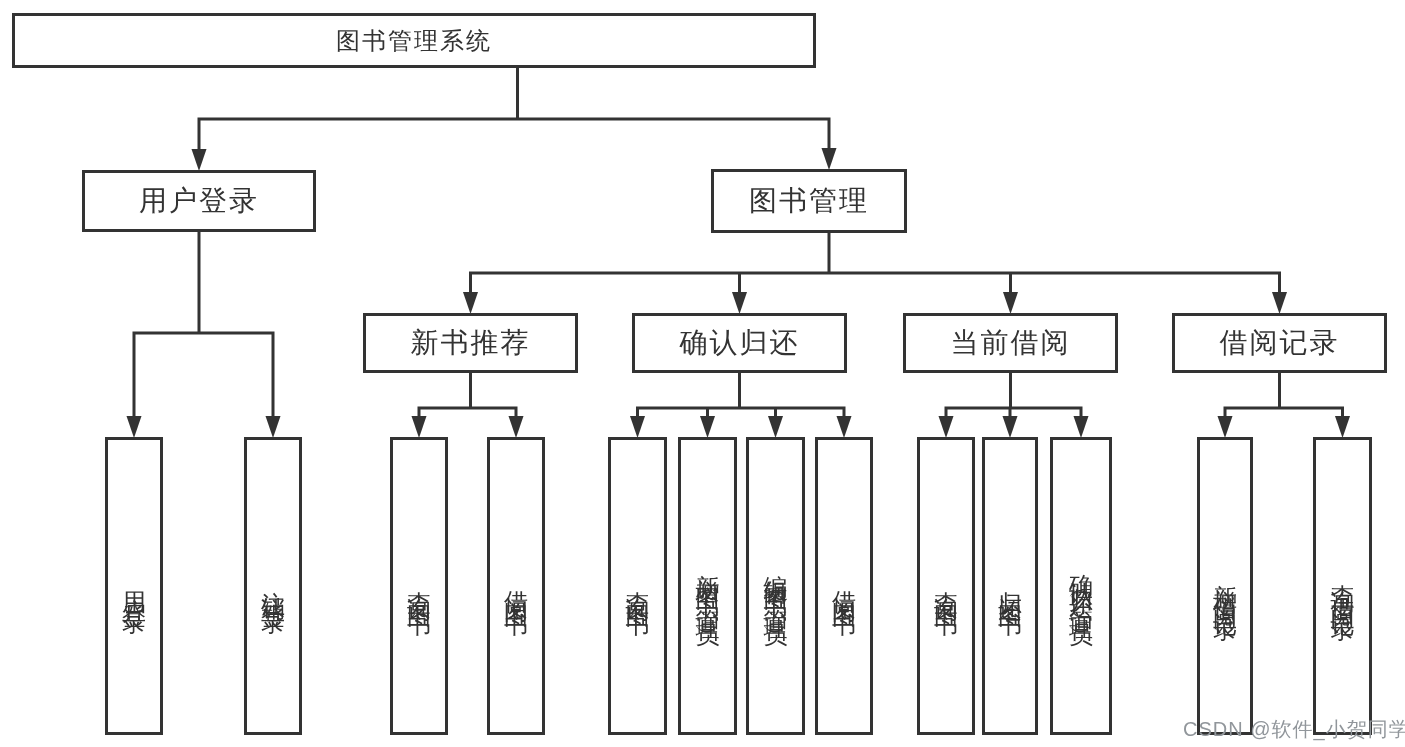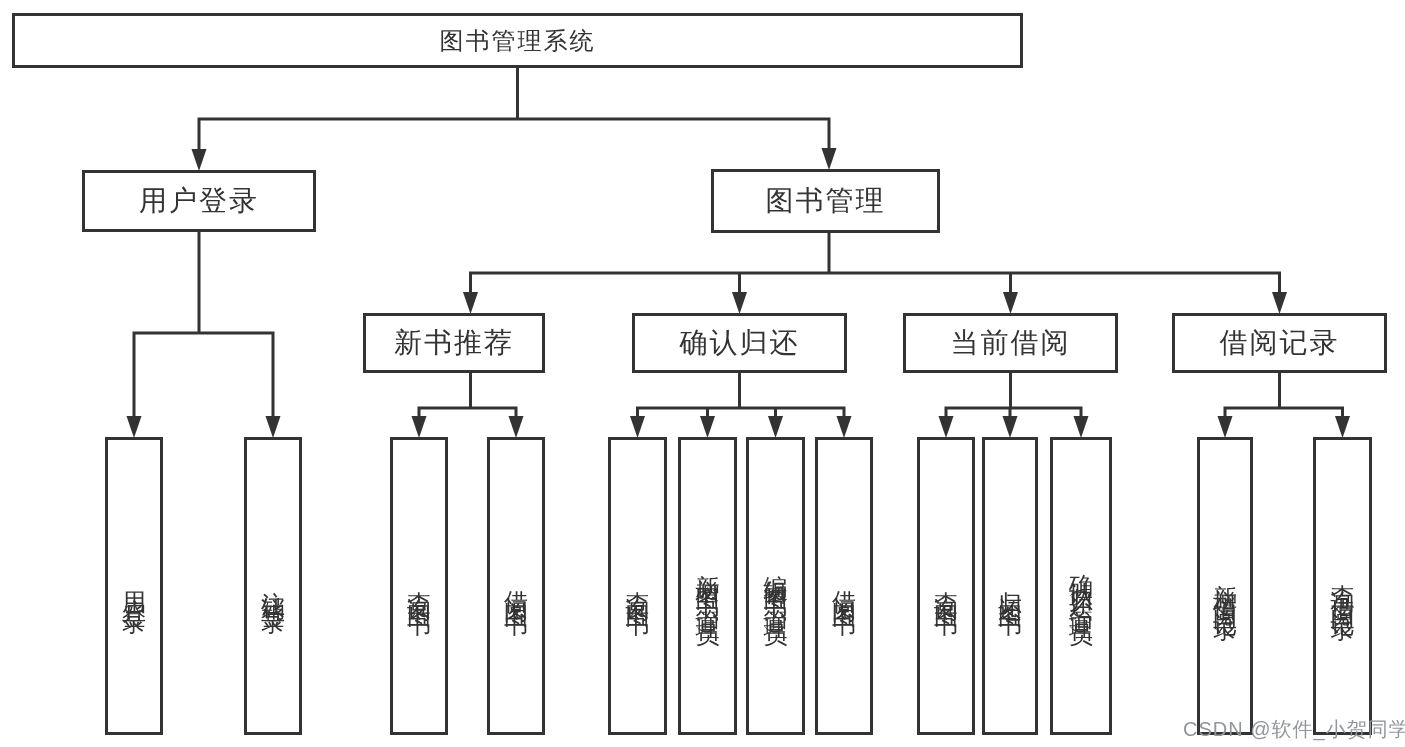--- a/index.html
+++ b/index.html
@@ -49,30 +49,30 @@
       <polygon points="836.5,416 851.5,416 844,438" fill="#333333"></polygon>
       <path d="M 1010.5 373 L 1010.5 408 M 946 408 L 1081 408 M 946 408 L 946 422 M 1010 408 L 1010 422 M 1081 408 L 1081 422" fill="none" stroke="#333333" stroke-width="3" stroke-linecap="square"></path>
       <polygon points="938.5,416 953.5,416 946,438" fill="#333333"></polygon>
       <polygon points="1002.5,416 1017.5,416 1010,438" fill="#333333"></polygon>
       <polygon points="1073.5,416 1088.5,416 1081,438" fill="#333333"></polygon>
       <path d="M 1279.5 373 L 1279.5 408 M 1225 408 L 1342.5 408 M 1225 408 L 1225 422 M 1342.5 408 L 1342.5 422" fill="none" stroke="#333333" stroke-width="3" stroke-linecap="square"></path>
       <polygon points="1217.5,416 1232.5,416 1225,438" fill="#333333"></polygon>
       <polygon points="1335,416 1350,416 1342.5,438" fill="#333333"></polygon>
     </svg>
   <div class="watermark" style="left: 1183px; top: 716px; color: rgb(145, 150, 155);">CSDN @软件_小贺同学</div>
-<div class="node h" style="left: 12px; top: 13px; width: 1011px; height: 55px;">
+<div class="node h" style="left: 12px; top: 13px; width: 804px; height: 55px;">
       <span class="label" style="font-size: 24px;">图书管理系统</span>
     </div>
     <div class="node h" style="left: 82px; top: 170px; width: 234px; height: 62px;">
       <span class="label" style="font-size: 28px;">用户登录</span>
     </div>
-    <div class="node h" style="left: 711px; top: 169px; width: 229px; height: 64px;">
+    <div class="node h" style="left: 711px; top: 169px; width: 196px; height: 64px;">
       <span class="label" style="font-size: 28px;">图书管理</span>
     </div>
-    <div class="node h" style="left: 363px; top: 313px; width: 182px; height: 60px;">
+    <div class="node h" style="left: 363px; top: 313px; width: 215px; height: 60px;">
       <span class="label" style="font-size: 28px;">新书推荐</span>
     </div>
     <div class="node h" style="left: 632px; top: 313px; width: 215px; height: 60px;">
       <span class="label" style="font-size: 28px;">确认归还</span>
     </div>
     <div class="node h" style="left: 1172px; top: 313px; width: 215px; height: 60px;">
       <span class="label" style="font-size: 28px;">借阅记录</span>
     </div>
     <div class="node h" style="left: 903px; top: 313px; width: 215px; height: 60px;">
       <span class="label" style="font-size: 28px;">当前借阅</span>

